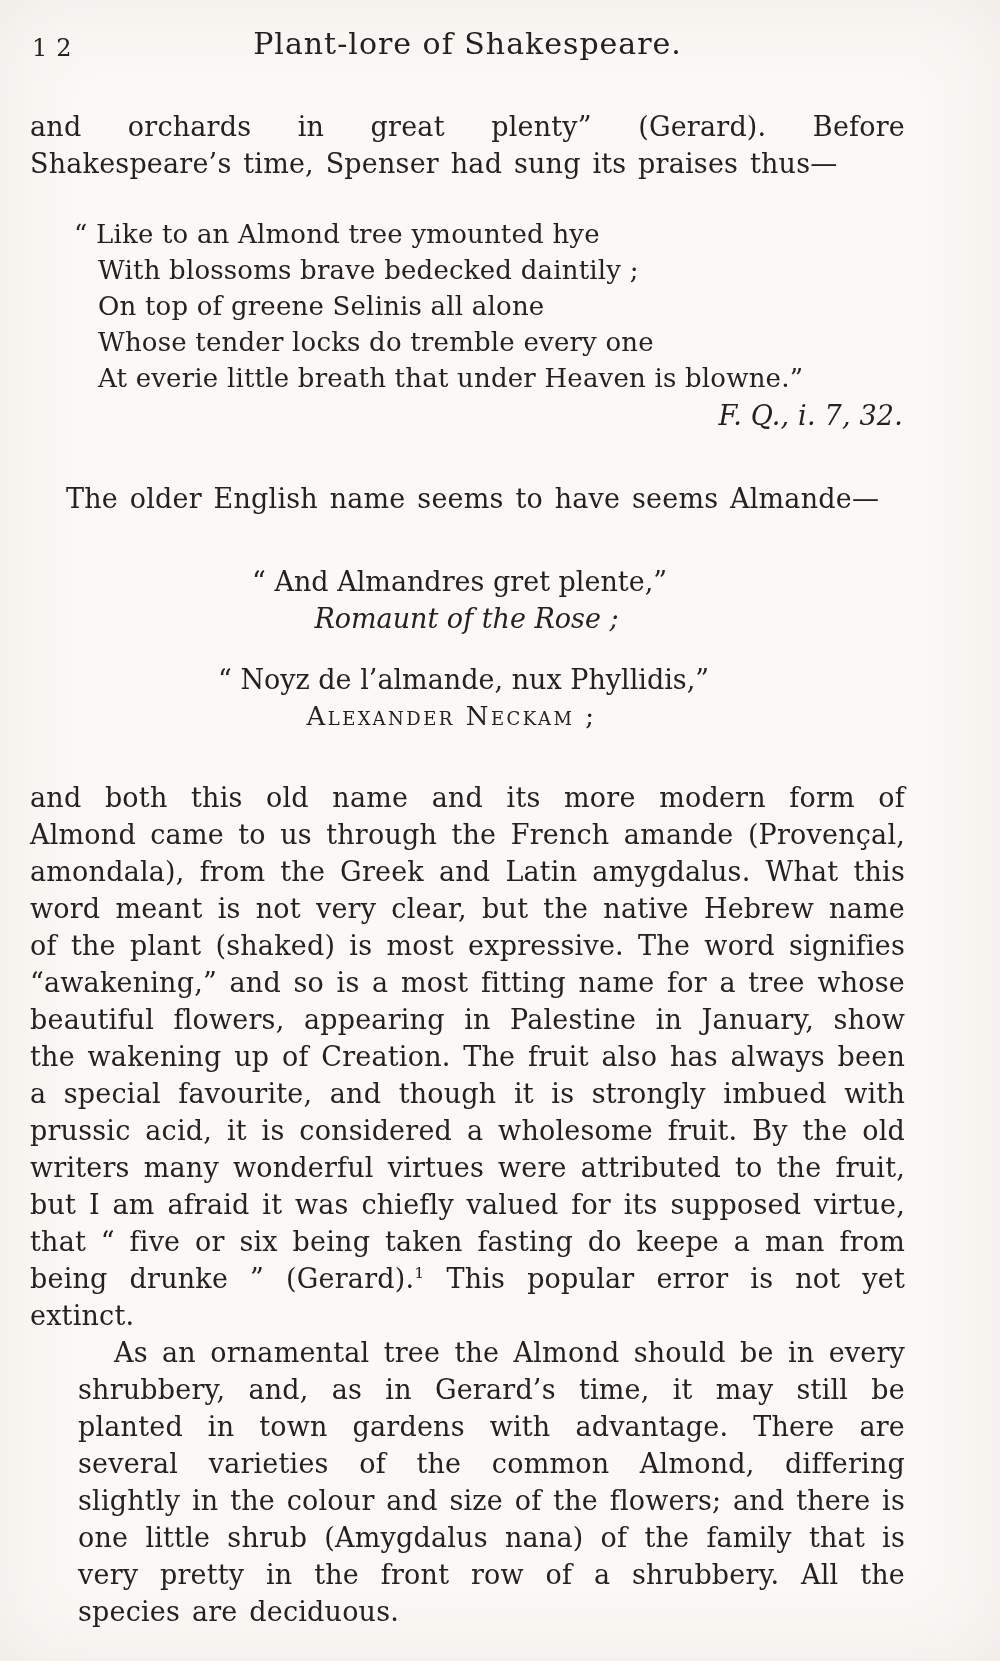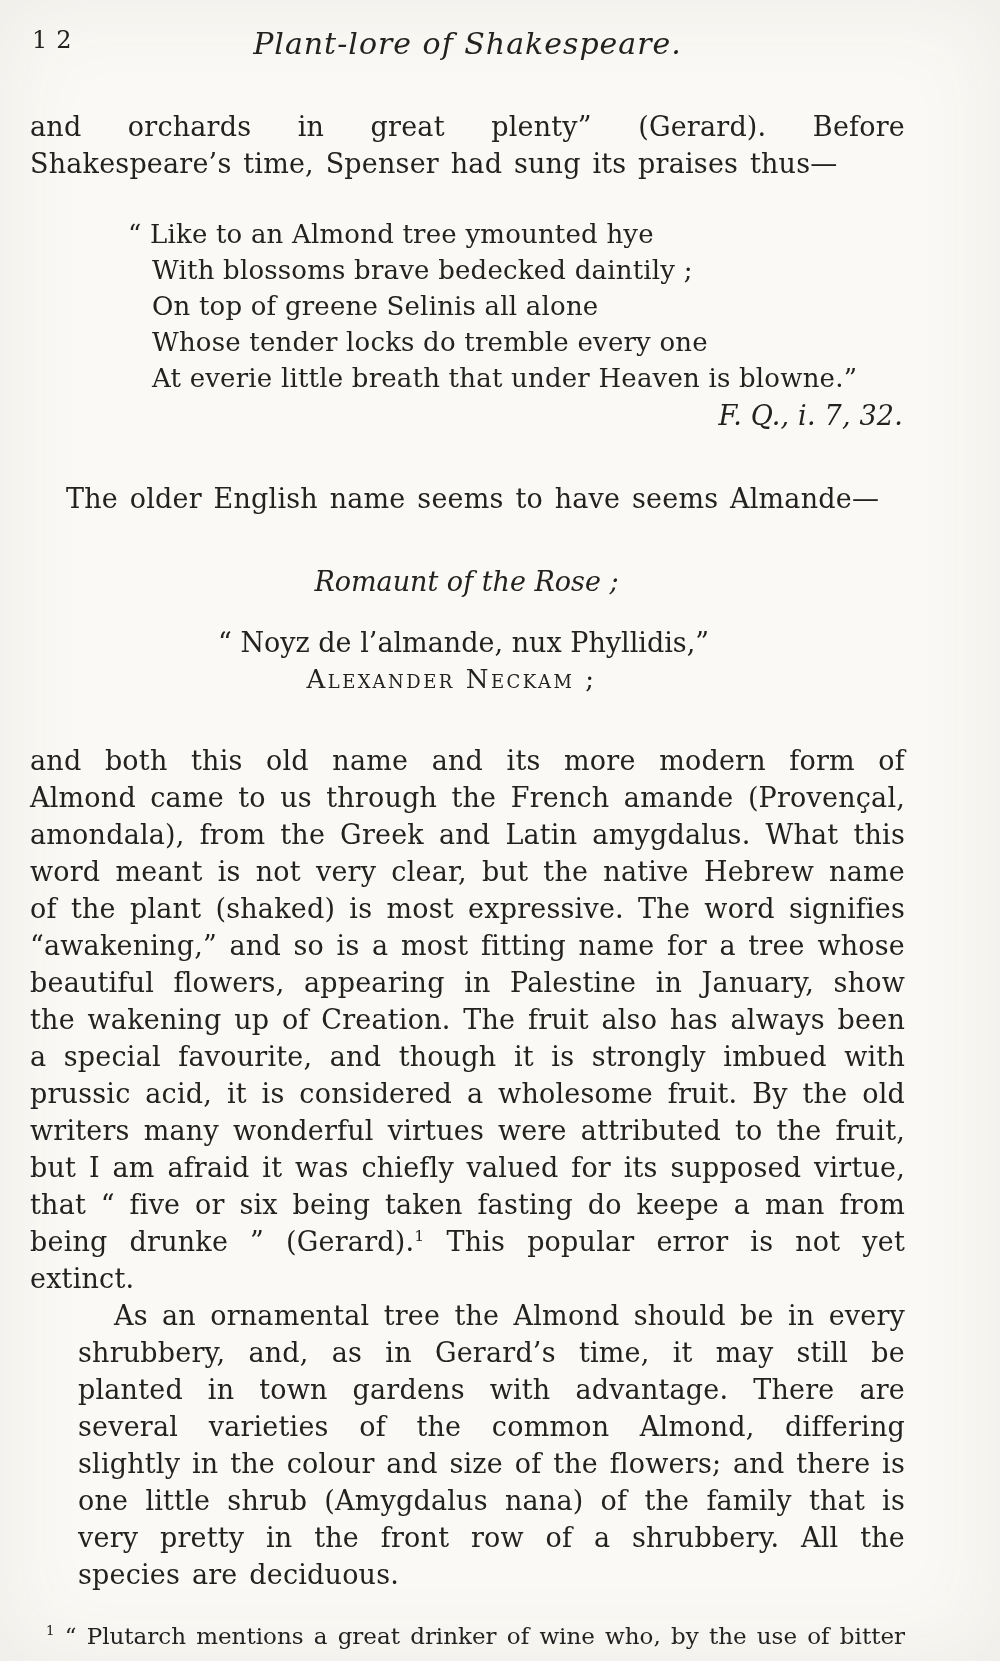--- a/index.html
+++ b/index.html
@@ -13,41 +13,41 @@
     position: relative;
     width: 1000px; height: 1661px;
     background: #faf9f5;
     box-shadow: inset 0 0 90px rgba(90,80,60,0.08);
     padding: 26px 95px 20px 30px;
     overflow: hidden;
   }
   
   .running-head { position: relative; height: 44px; margin-bottom: 38px; }
   .page-num {
-    position: absolute; left: 2px; top: 0;
+    position: absolute; left: 2px; top: 8px;
     font-size: 24px; letter-spacing: 9px;
   }
   .head-title {
     display: block; text-align: center;
-    font-style: italic; font-size: 30px;
+    font-size: 30px;
     letter-spacing: 1px;
   }
   
   .body-para {
     font-size: 27px; line-height: 37px;
     text-align: justify;
     word-spacing: 3px;
     letter-spacing: 0.2px;
   }
   .indent { text-indent: 36px; }
   .ital { }
   sup.fn-mark { font-size: 0.58em; vertical-align: super; line-height: 0; }
   
   .poem {
-    margin: 34px 0 0 98px;
+    margin: 34px 0 0 44px;
     font-size: 26px; line-height: 36px;
     letter-spacing: 0.2px;
   }
   .poem-line { white-space: nowrap; }
   .poem-line + .poem-line { padding-left: 24px; }
   .poem-attrib {
     font-style: italic; text-align: right;
     margin-top: 2px; padding-right: 2px;
     font-size: 27px;
   }
@@ -96,20 +96,21 @@
       <div class="poem-line">With blossoms brave bedecked daintily ;</div>
       <div class="poem-line">On top of greene Selinis all alone</div>
       <div class="poem-line">Whose tender locks do tremble every one</div>
       <div class="poem-line">At everie little breath that under Heaven is blowne.”</div>
       <div class="poem-attrib">F. Q., i. 7, 32.</div>
     </div>
 
     <p class="body-para indent para-older">The older English name seems to have seems Almande—</p>
 
     <div class="quote-block first">
+      <div class="quote-line-1">“ And Almandres gret plente,”</div>
       <div class="quote-attrib rtl-1">Romaunt of the Rose ;</div>
     </div>
 
     <div class="quote-block second">
       <div class="quote-line-2">“ Noyz de l’almande, nux Phyllidis,”</div>
       <div class="quote-attrib rtl-2">Alexander Neckam ;</div>
     </div>
 
     <p class="body-para para-etym"><span>and both this old name and its more modern form of Almond came to us through the French </span><span class="ital">amande</span><span> (Provençal, </span><span class="ital">amondala</span><span>), from the Greek and Latin </span><span class="ital">amygdalus</span><span>.  What this word meant is not very clear, but the native Hebrew name of the plant (</span><span class="ital">shaked</span><span>) is most expressive.  The word signifies “awakening,” and so is a most fitting name for a tree whose beautiful flowers, appearing in Palestine in January, show the wakening up of Creation.  The fruit also has always been a special favourite, and though it is strongly imbued with prussic acid, it is considered a wholesome fruit.  By the old writers many wonderful virtues were attributed to the fruit, but I am afraid it was chiefly valued for its supposed virtue, that “ five or six being taken fasting do keepe a man from being drunke ” (Gerard).</span><sup class="fn-mark">1</sup><span>  This popular error is not yet extinct.</span></p>
 

